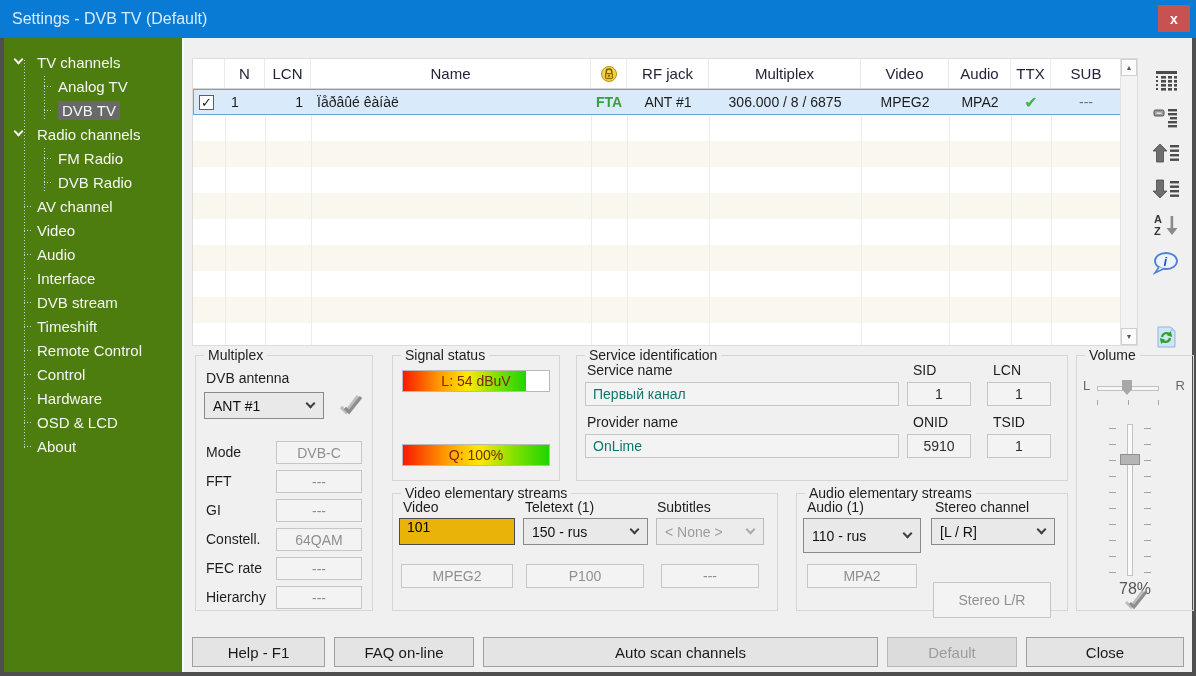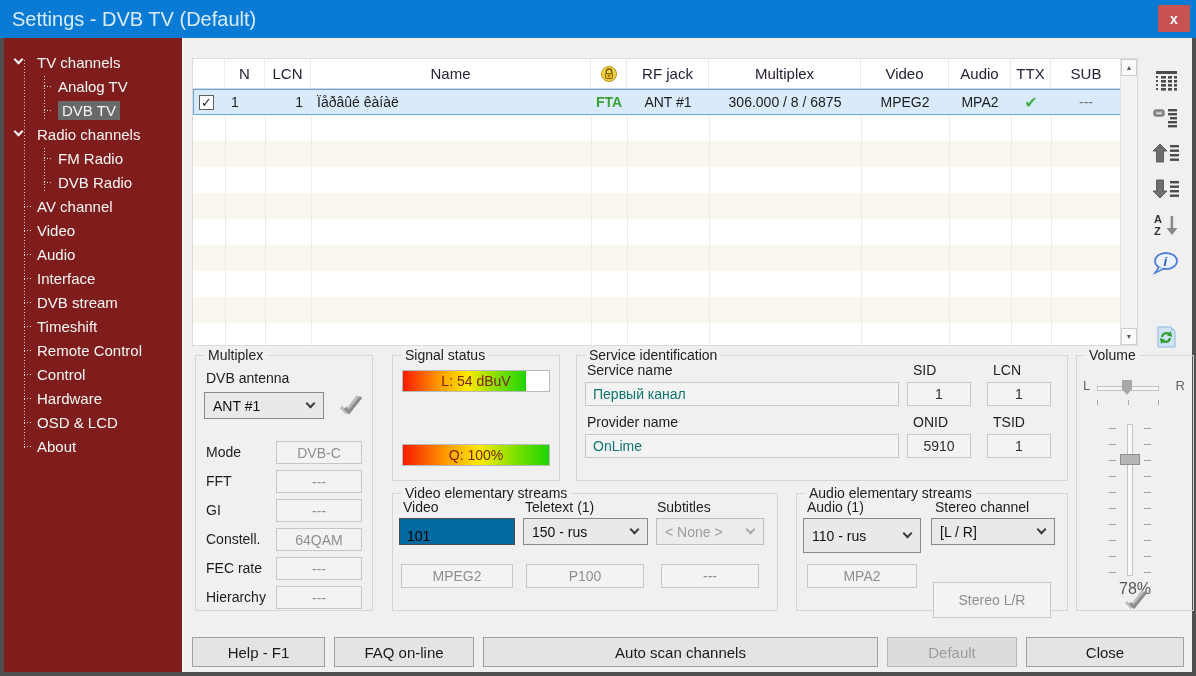--- a/index.html
+++ b/index.html
@@ -1,27 +1,27 @@
 <!DOCTYPE html>
 <html><head>
 <meta charset="utf-8">
 <style>
   * { margin:0; padding:0; box-sizing:border-box; font-family:"Liberation Sans","DejaVu Sans",sans-serif; }
   html,body { width:1196px; height:676px; background:#d0d0d0; }
   .window { position:relative; width:1196px; height:676px; overflow:hidden; }
 
   
   .titlebar { height:38px; background:#0a7bd4; display:flex; align-items:center; padding-left:12px; position:relative; }
-  .titlebar .title { color:#d8ecfc; font-size:20px; }
+  .titlebar .title { color:#d8ecfc; font-size:16px; }
   .close-btn { position:absolute; right:6px; top:5px; width:32px; height:27px; background:#c75252; color:#fff;
                display:flex; align-items:center; justify-content:center; font-size:14px; font-weight:bold; cursor:default; }
 
   
   .bodywrap { display:flex; height:638px; border:4px solid #4f4f4f; border-top:none; background:#f0f0f0; }
-  .sidebar { width:178px; background:#7f1d1d; position:relative; flex:none; }
+  .sidebar { width:178px; background:#4d7c0f; position:relative; flex:none; }
   .content { flex:1; position:relative; background:#f0f0f0; border-left:2px solid #fafafa; }
 
   
   .tree { position:absolute; top:12px; left:0; right:0; font-size:15px; color:#f6f6f6; }
   .tree::before { content:""; position:absolute; left:20px; top:10px; height:388px; width:1px;
                   background-image:repeating-linear-gradient(180deg,#cfcfcf 0 1px,transparent 1px 3px); }
   .tree .vl { position:absolute; left:40px; width:1px;
               background-image:repeating-linear-gradient(180deg,#d6d6d6 0 1px,transparent 1px 3px); }
   .titem { height:24px; display:flex; align-items:center; position:relative; }
   .titem .stub { position:absolute; top:12px; width:9px; height:1px;
@@ -73,22 +73,22 @@
   .flabel { position:absolute; font-size:14px; color:#1d1d1d; white-space:nowrap; }
   .rbox { position:absolute; background:#f3f3f3; border:1px solid #c6c6c6; color:#8f8f8f;
           display:flex; align-items:center; justify-content:center; font-size:14px; }
   .rbox.l { justify-content:flex-start; padding-left:7px; color:#0f766e; }
   .combo { position:absolute; background:#e9e9e9; border:1px solid #898989; display:flex; align-items:center;
            font-size:14px; color:#101010; padding-left:8px; }
   .combo .cv { position:absolute; right:9px; top:50%; margin-top:-6px; width:7px; height:7px;
                border-right:2px solid #3f3f3f; border-bottom:2px solid #3f3f3f; transform:rotate(45deg); }
   .combo.disabled { background:#ececec; border-color:#bdbdbd; color:#9c9c9c; }
   .combo.disabled .cv { border-color:#ababab; }
-  .tinput { position:absolute; background:#0369a1; border:1px solid #4b4b4b; font-size:14px; color:#000; padding-left:7px;
-            display:flex; align-items:flex-end; }
+  .tinput { position:absolute; background:#eab308; border:1px solid #4b4b4b; font-size:14px; color:#000; padding-left:7px;
+            display:flex; align-items:flex-start; }
 
   
   .bar { position:absolute; width:148px; height:22px; background:#fff; border:1px solid #b9b9b9; }
   .bar .fill { height:100%; background:linear-gradient(90deg,#f81a00,#ff9d00 30%,#ffe900 52%,#7ae000 78%,#1fd400); }
   .bar .btxt { position:absolute; inset:0; display:flex; align-items:center; justify-content:center; font-size:14px; color:#7d2413; }
 
   
   .bal-track { position:absolute; left:20px; top:30px; width:62px; height:5px; background:#f6f6f6; border:1px solid #c2c2c2; }
   .bal-thumb { position:absolute; left:26px; top:24px; width:10px; height:15px; background:#a8a8a8;
                clip-path:polygon(0 0,100% 0,100% 62%,50% 100%,0 62%); }

